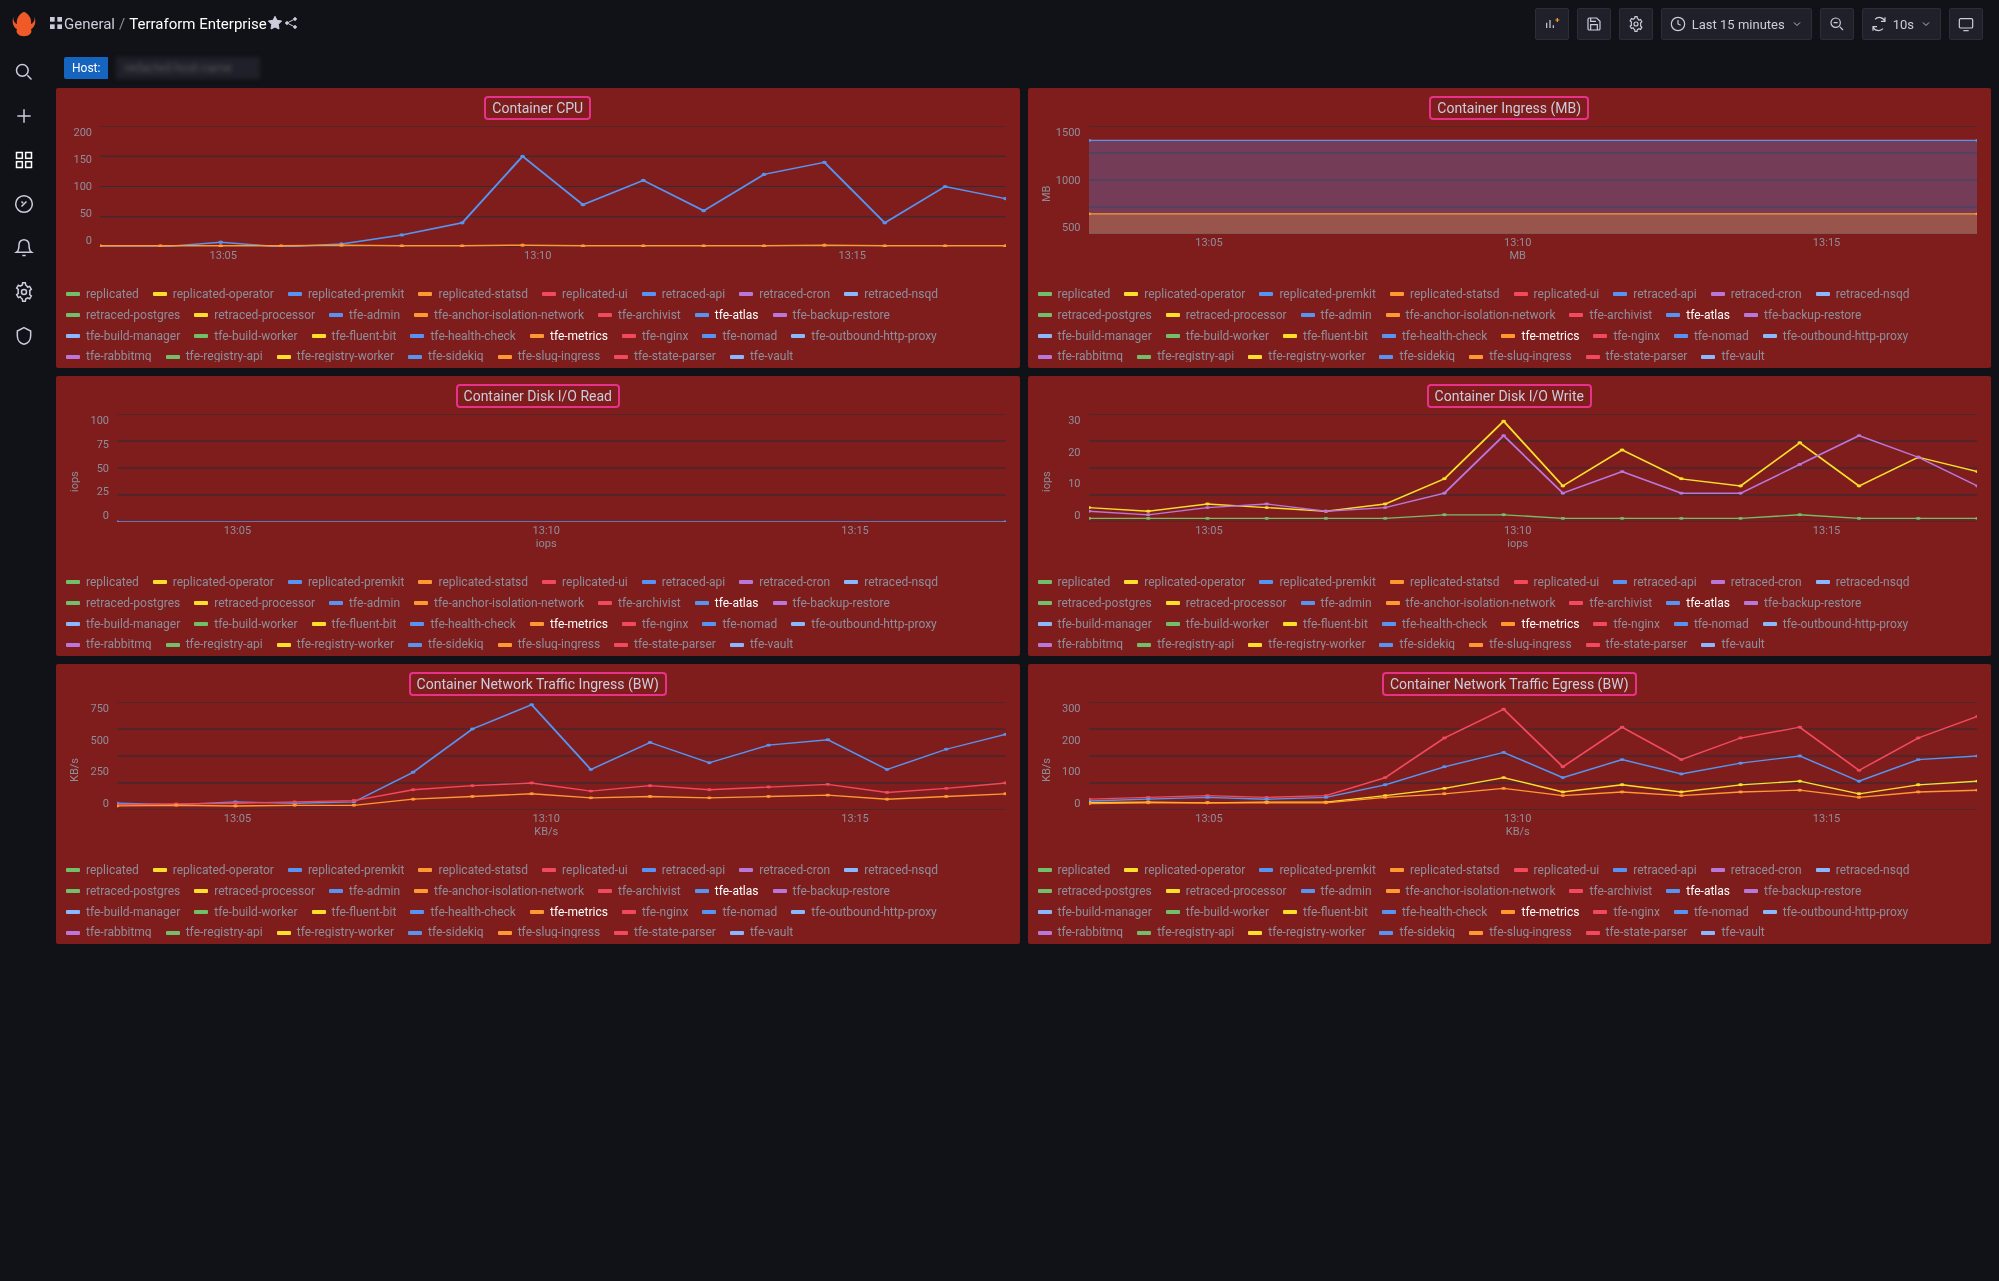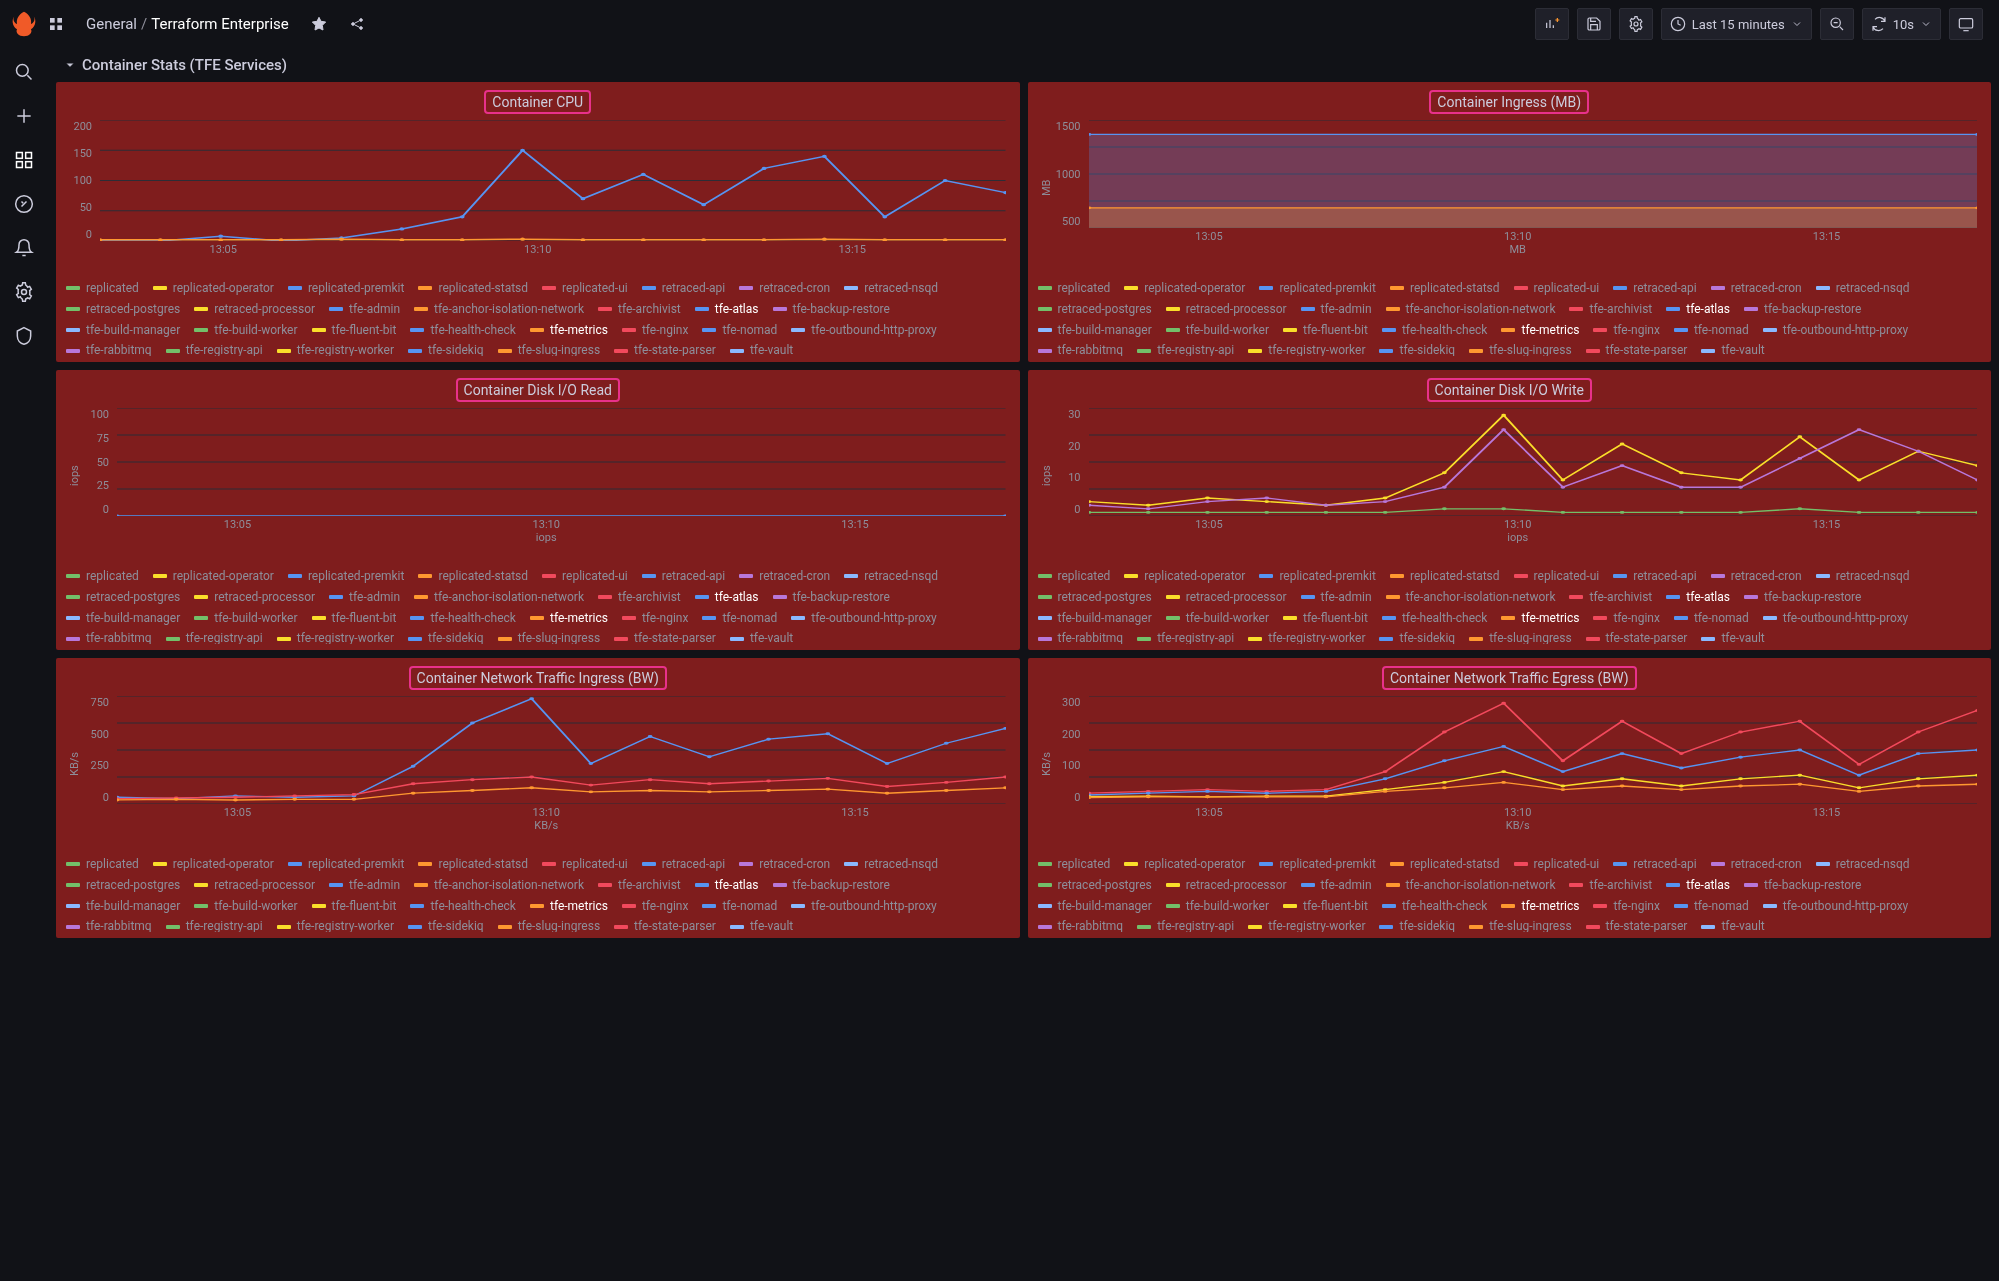--- a/index.html
+++ b/index.html
@@ -1,18 +1,18 @@
 <!DOCTYPE html>
 <html><head>
 <meta charset="utf-8">
 <style>
 * { margin:0; padding:0; box-sizing:border-box; font-family:-apple-system,BlinkMacSystemFont,'Segoe UI',Roboto,sans-serif; }
 body { background:#111217; color:#ccccdc; font-size:13px; overflow-x:hidden; }
 .top-bar { display:flex; align-items:center; height:48px; padding:0 16px 0 48px; justify-content:space-between; }
-.top-left { display:flex; align-items:center; gap:22px; }
+.top-left { display:flex; align-items:flex-start; gap:0; }
 .top-left svg { width:16px; height:16px; fill:#ccccdc; }
 .breadcrumb { font-size:15px; color:#ccccdc; }
 .breadcrumb .sep { color:#8e8e9a; margin:0 4px; }
 .star, .share { width:18px; height:18px; stroke:#ccccdc; fill:none; stroke-width:1.5; }
 .top-right { display:flex; gap:8px; align-items:center; }
 .tb-btn { background:#1f2029; border:1px solid #2c2d36; border-radius:2px; height:32px; min-width:32px; display:flex; align-items:center; justify-content:center; padding:0 8px; color:#ccccdc; cursor:pointer; gap:6px; }
 .tb-btn svg { width:16px; height:16px; stroke:#ccccdc; fill:none; stroke-width:1.8; }
 .side-rail { position:fixed; left:0; top:0; width:48px; height:100%; background:#111217; display:flex; flex-direction:column; align-items:center; padding-top:10px; gap:24px; }
 .side-rail .logo { width:28px; height:28px; }
 .side-rail .ic { width:20px; height:20px; stroke:#ccccdc; fill:none; stroke-width:1.8; cursor:pointer; }
@@ -146,25 +146,23 @@
     <div class="tb-btn">
         <svg viewBox="0 0 24 24">
           <rect x="2" y="4" width="20" height="14" rx="2"></rect>
           <path d="M8 22h8"></path>
         </svg>
       </div>
   </div>
 </div>
 
 <div class="content">
-  <div class="section-head">
-    <svg viewBox="0 0 24 24">
-        <path d="M6 9l6 6 6-6"></path>
-      </svg>
-    <span>Container Stats (TFE Services)</span>
+  <div class="var-row">
+    <span class="var-label">Host:</span>
+    <span class="var-val">redacted-host-name</span>
   </div>
 
   <div class="grid" id="panel-grid">
       <div class="panel">
         <div class="panel-title">Container CPU</div>
         <div class="chart-wrap">
           <div class="chart-body">
             <div class="plot">
               <div class="y-ticks">
                 <span>200</span>

